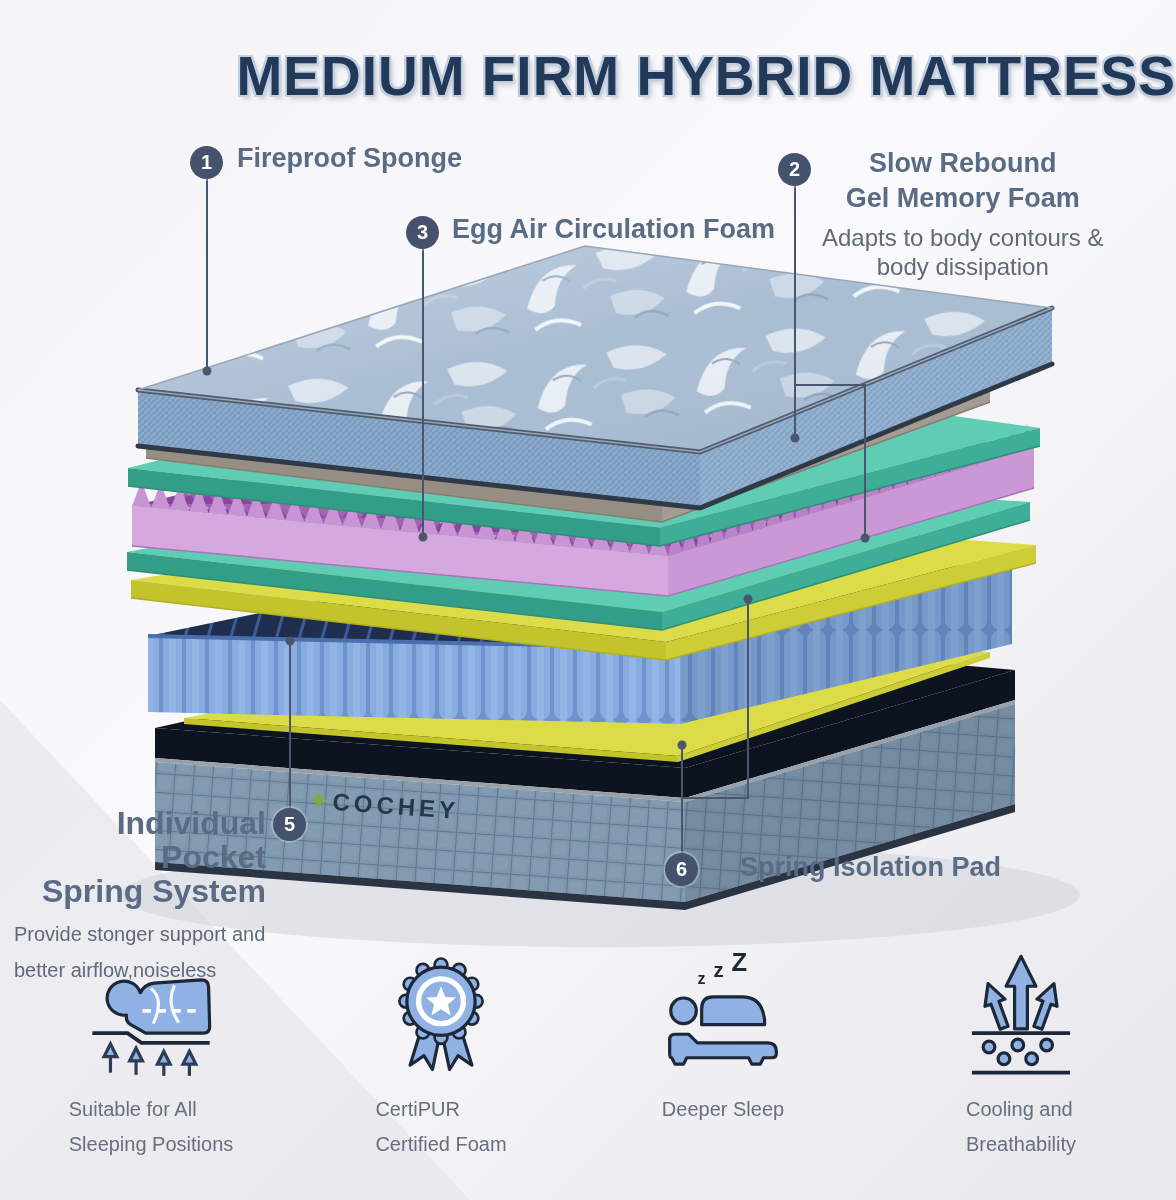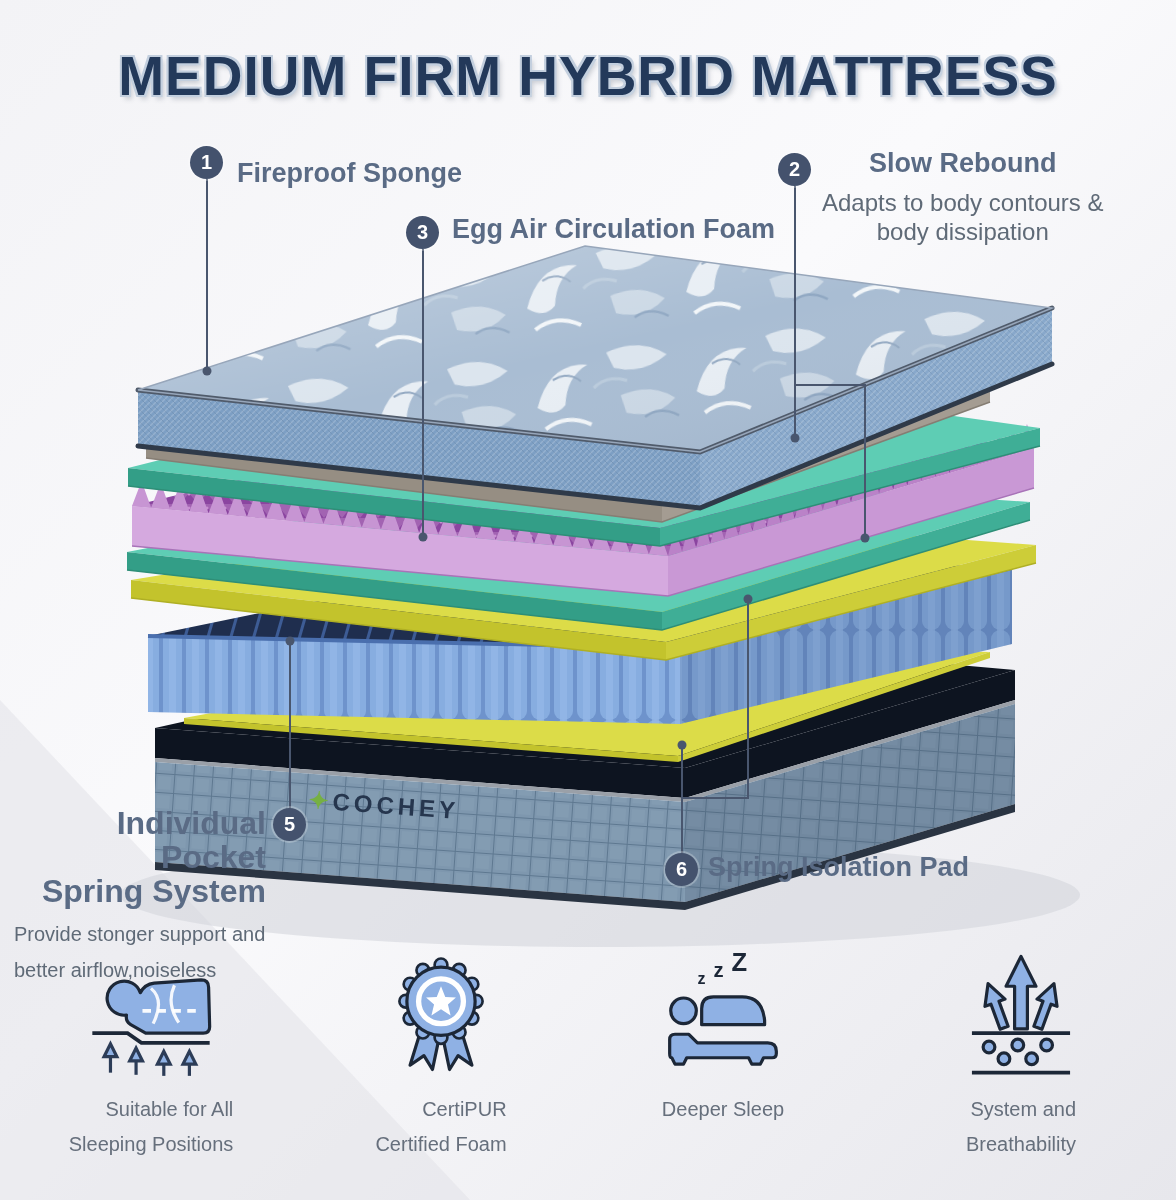--- a/index.html
+++ b/index.html
@@ -1,36 +1,36 @@
 <!DOCTYPE html>
 <html><head>
 <meta charset="utf-8">
 <style>
   html,body{margin:0;padding:0;}
   body{width:1176px;height:1200px;position:relative;overflow:hidden;
        font-family:"Liberation Sans", sans-serif;background:#efeff2;}
   .stage{position:absolute;inset:0;}
   #scene{position:absolute;left:0;top:0;}
-  h1.title{position:absolute;left:0;top:44px;width:100%;margin:0;text-align:center;
+  h1.title{position:absolute;left:0;top:44px;width:100%;margin:0;text-align:right;
     font-size:55px;font-weight:bold;letter-spacing:1px;color:#23395A;
     text-shadow:-2px -2px 0 #c3cfde, 2px -2px 0 #c3cfde, -2px 2px 0 #c3cfde, 2px 2px 0 #c6d2e0, 3px 4px 5px rgba(60,70,90,.25);}
   .cnum{position:absolute;width:33px;height:33px;border-radius:50%;background:#44526D;
     color:#fff;font-size:20px;font-weight:bold;line-height:33px;text-align:center;
     box-shadow:0 0 0 2px rgba(255,255,255,.25);}
   .co-label{position:absolute;font-size:27px;font-weight:bold;color:#5A6B85;white-space:nowrap;}
   .co-label .l2{display:block;}
   .co-desc{font-size:24px;font-weight:normal;color:#5F6A77;line-height:29px;margin-top:7px;}
   .c5-block{position:absolute;left:14px;top:806px;width:252px;}
   .c5-block .head{font-size:32px;font-weight:bold;color:#5A6B85;text-align:right;line-height:34px;}
   .c5-block .desc{font-size:20px;color:#5F6A77;text-align:left;line-height:36px;margin-top:8px;}
   .features{position:absolute;left:0;top:950px;width:1176px;display:flex;}
   .feature{display:flex;flex-direction:column;align-items:center;}
   .f1{width:302px;} .f2{width:278px;} .f3{width:286px;} .f4{width:310px;}
   .feature svg{display:block;}
-  .f-label{font-size:20px;color:#666F7C;text-align:right;line-height:35px;margin-top:14px;}
+  .f-label{font-size:20px;color:#666F7C;text-align:left;line-height:35px;margin-top:14px;}
 </style>
 </head>
 <body>
 
 <div class="stage">
 
   <svg id="scene" width="1176" height="1200" viewBox="0 0 1176 1200">
     <defs>
       <linearGradient id="bgGrad" x1="0" y1="0" x2="1" y2="1">
         <stop offset="0" stop-color="#F3F3F6"></stop>
@@ -168,40 +168,41 @@
   </svg>
 
   <h1 class="title">MEDIUM FIRM HYBRID MATTRESS</h1>
 
   <div class="cnum" style="left:190px;top:146px;">1</div>
   <div class="cnum" style="left:778px;top:153px;">2</div>
   <div class="cnum" style="left:406px;top:216px;">3</div>
   <div class="cnum" style="left:273px;top:808px;">5</div>
   <div class="cnum" style="left:665px;top:853px;">6</div>
 
-  <div class="co-label" style="left:237px;top:158px;">Fireproof Sponge</div>
+  <div class="co-label" style="left:237px;top:143px;">Fireproof Sponge</div>
   <div class="co-label" style="left:452px;top:214px;">Egg Air Circulation Foam</div>
   <div class="co-label" style="left:822px;top:146px;line-height:35px;text-align:center;">
     <span>Slow Rebound</span>
+    <span class="l2">Gel Memory Foam</span>
     <div class="co-desc">
       <span>Adapts to body contours &amp;</span><br>
       <span>body dissipation</span>
     </div>
   </div>
   <div class="c5-block">
     <div class="head">
       <span>Individual Pocket</span><br>
       <span>Spring System</span>
     </div>
     <div class="desc">
       <span>Provide stonger support and</span><br>
       <span>better airflow,noiseless</span>
     </div>
   </div>
-  <div class="co-label" style="left:708px;top:852px;">Spring Isolation Pad</div>
+  <div class="co-label" style="left:740px;top:852px;">Spring Isolation Pad</div>
 
   <div class="features">
 
     <div class="feature f1">
       <svg width="130" height="128" viewBox="0 0 120 120">
         <path d="M41,70 q-5,-3 -4,-9 a16,16 0 1 1 13,-21 q4,-8 13,-9 l44,-3 q7,0 7,7 l1,37 q0,6 -6,6 l-54,0 z" fill="#8FB1E4" stroke="#1C2737" stroke-width="3" stroke-linejoin="round"></path>
         <path d="M60,36 q13,11 2,33" stroke="#fff" stroke-width="3" fill="none" opacity="0.9"></path>
         <path d="M82,33 q-8,17 4,35" stroke="#fff" stroke-width="3" fill="none" opacity="0.9"></path>
         <path d="M52,57 h56" stroke="#fff" stroke-width="3.5" stroke-dasharray="8 6" fill="none" opacity="0.95"></path>
         <path d="M5,78 h33 l13,9 h64" stroke="#1C2737" stroke-width="3.5" fill="none"></path>
@@ -284,19 +285,19 @@
         <g fill="#8FB1E4" stroke="#1C2737" stroke-width="3">
           <circle cx="30" cy="91" r="5.5"></circle>
             <circle cx="57" cy="89" r="5.5"></circle>
             <circle cx="84" cy="89" r="5.5"></circle>
           <circle cx="44" cy="102" r="5.5"></circle>
             <circle cx="70" cy="102" r="5.5"></circle>
         </g>
         <path d="M14,115 h92" stroke="#1C2737" stroke-width="3.5"></path>
       </svg>
       <div class="f-label">
-        <span>System and</span><br>
+        <span>Cooling and</span><br>
         <span>Breathability</span>
       </div>
     </div>
 
   </div>
 </div>
 
 </body></html>

